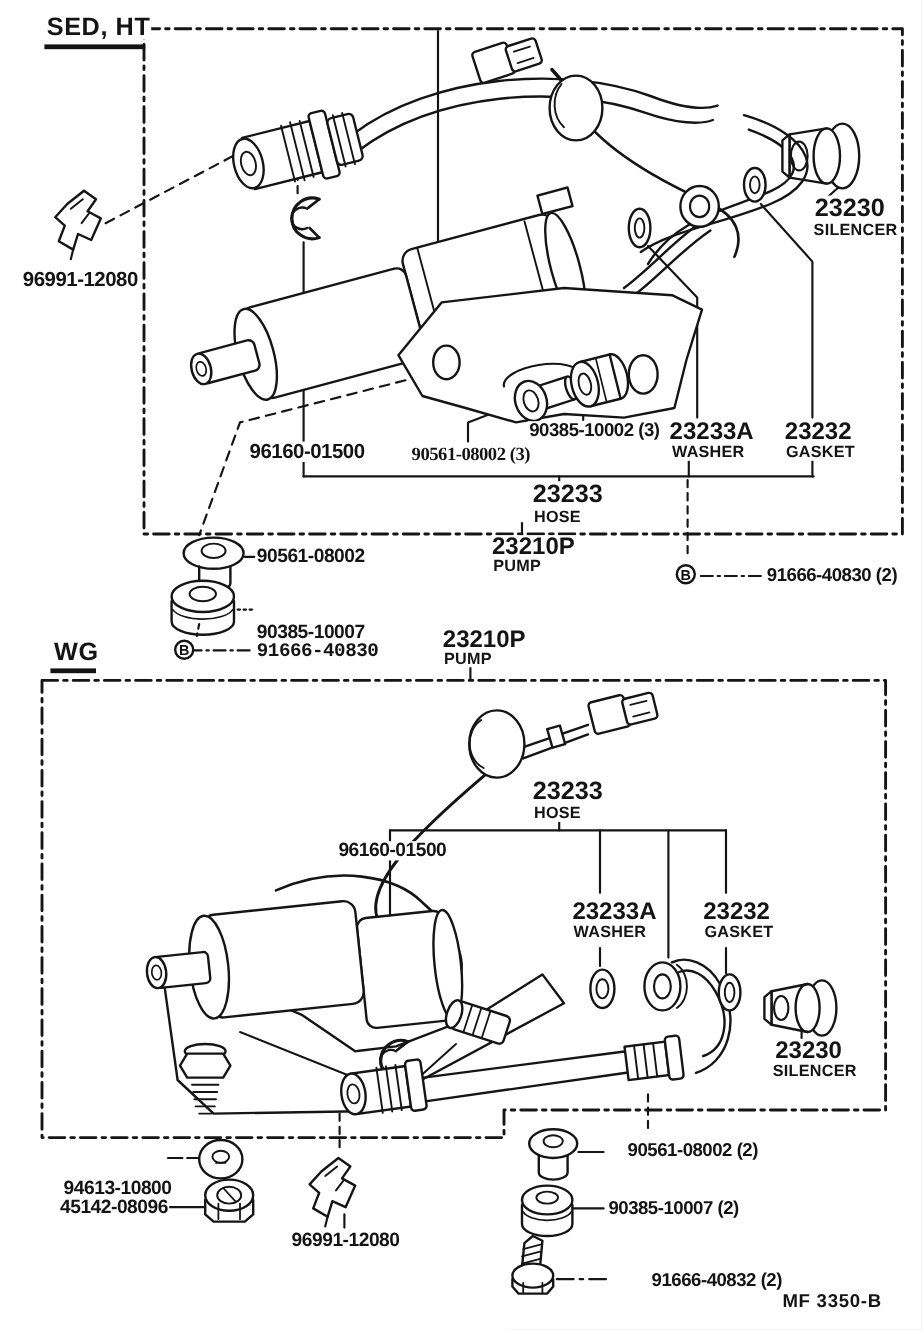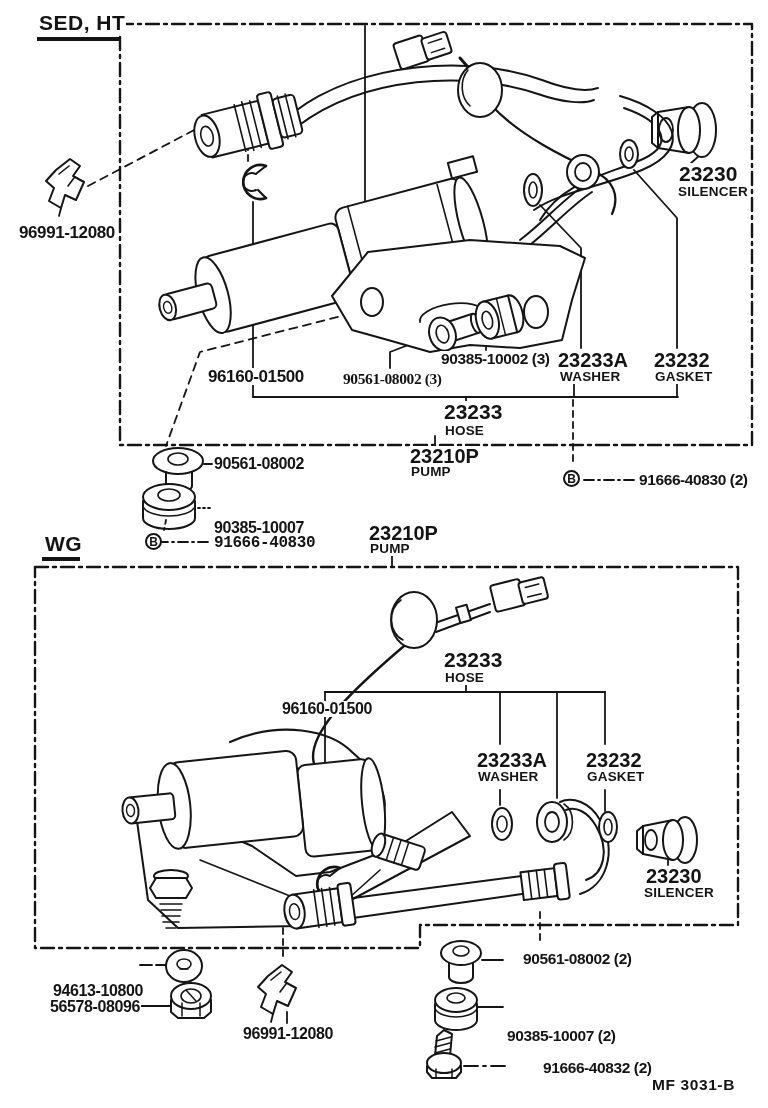--- a/index.html
+++ b/index.html
@@ -348,22 +348,22 @@
 
 <div class="lbl t20" style="left:476px;top:750px;">23233A</div>
 <div class="lbl t13" style="left:477px;top:770px;">WASHER</div>
 <div class="lbl t20" style="left:585px;top:750px;">23232</div>
 <div class="lbl t13" style="left:586px;top:770px;">GASKET</div>
 
 <div class="lbl t20" style="left:645px;top:866px;">23230</div>
 <div class="lbl t13" style="left:643px;top:886px;">SILENCER</div>
 
 <div class="lbl t16" style="left:52px;top:957px;margin-top:26px;">94613-10800</div>
-<div class="lbl t16" style="left:49px;top:999px;">56578-08096</div>
+<div class="lbl t16" style="left:49px;top:999px;">45142-08096</div>
 <div class="lbl t16" style="left:242px;top:1026px;">96991-12080</div>
 
 <div class="lbl t15" style="left:522px;top:951px;">90561-08002 (2)</div>
-<div class="lbl t15" style="left:506px;top:1028px;">90385-10007 (2)</div>
+<div class="lbl t15" style="left:506px;top:1000px;">90385-10007 (2)</div>
 <div class="lbl t15" style="left:508px;top:1060px;margin-left:34px;">91666-40832 (2)</div>
 
-<div class="lbl t15" style="left:651px;top:1077px;letter-spacing:0.6px;">MF 3031-B</div>
+<div class="lbl t15" style="left:651px;top:1077px;letter-spacing:0.6px;">MF 3350-B</div>
 
 </div>
 
 </body></html>

